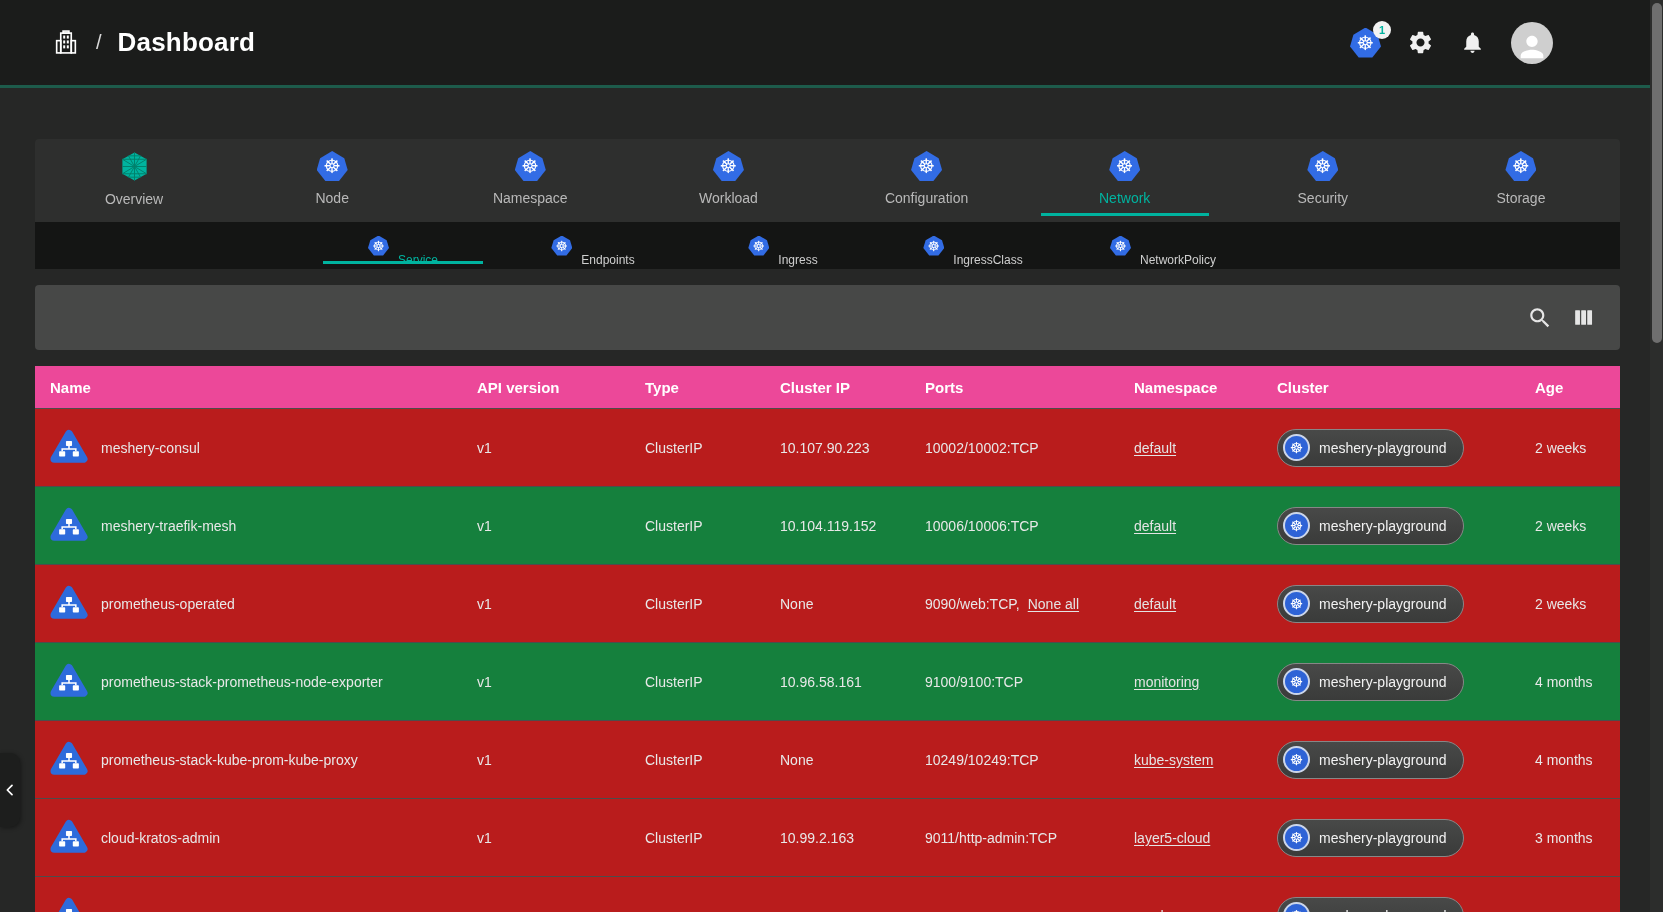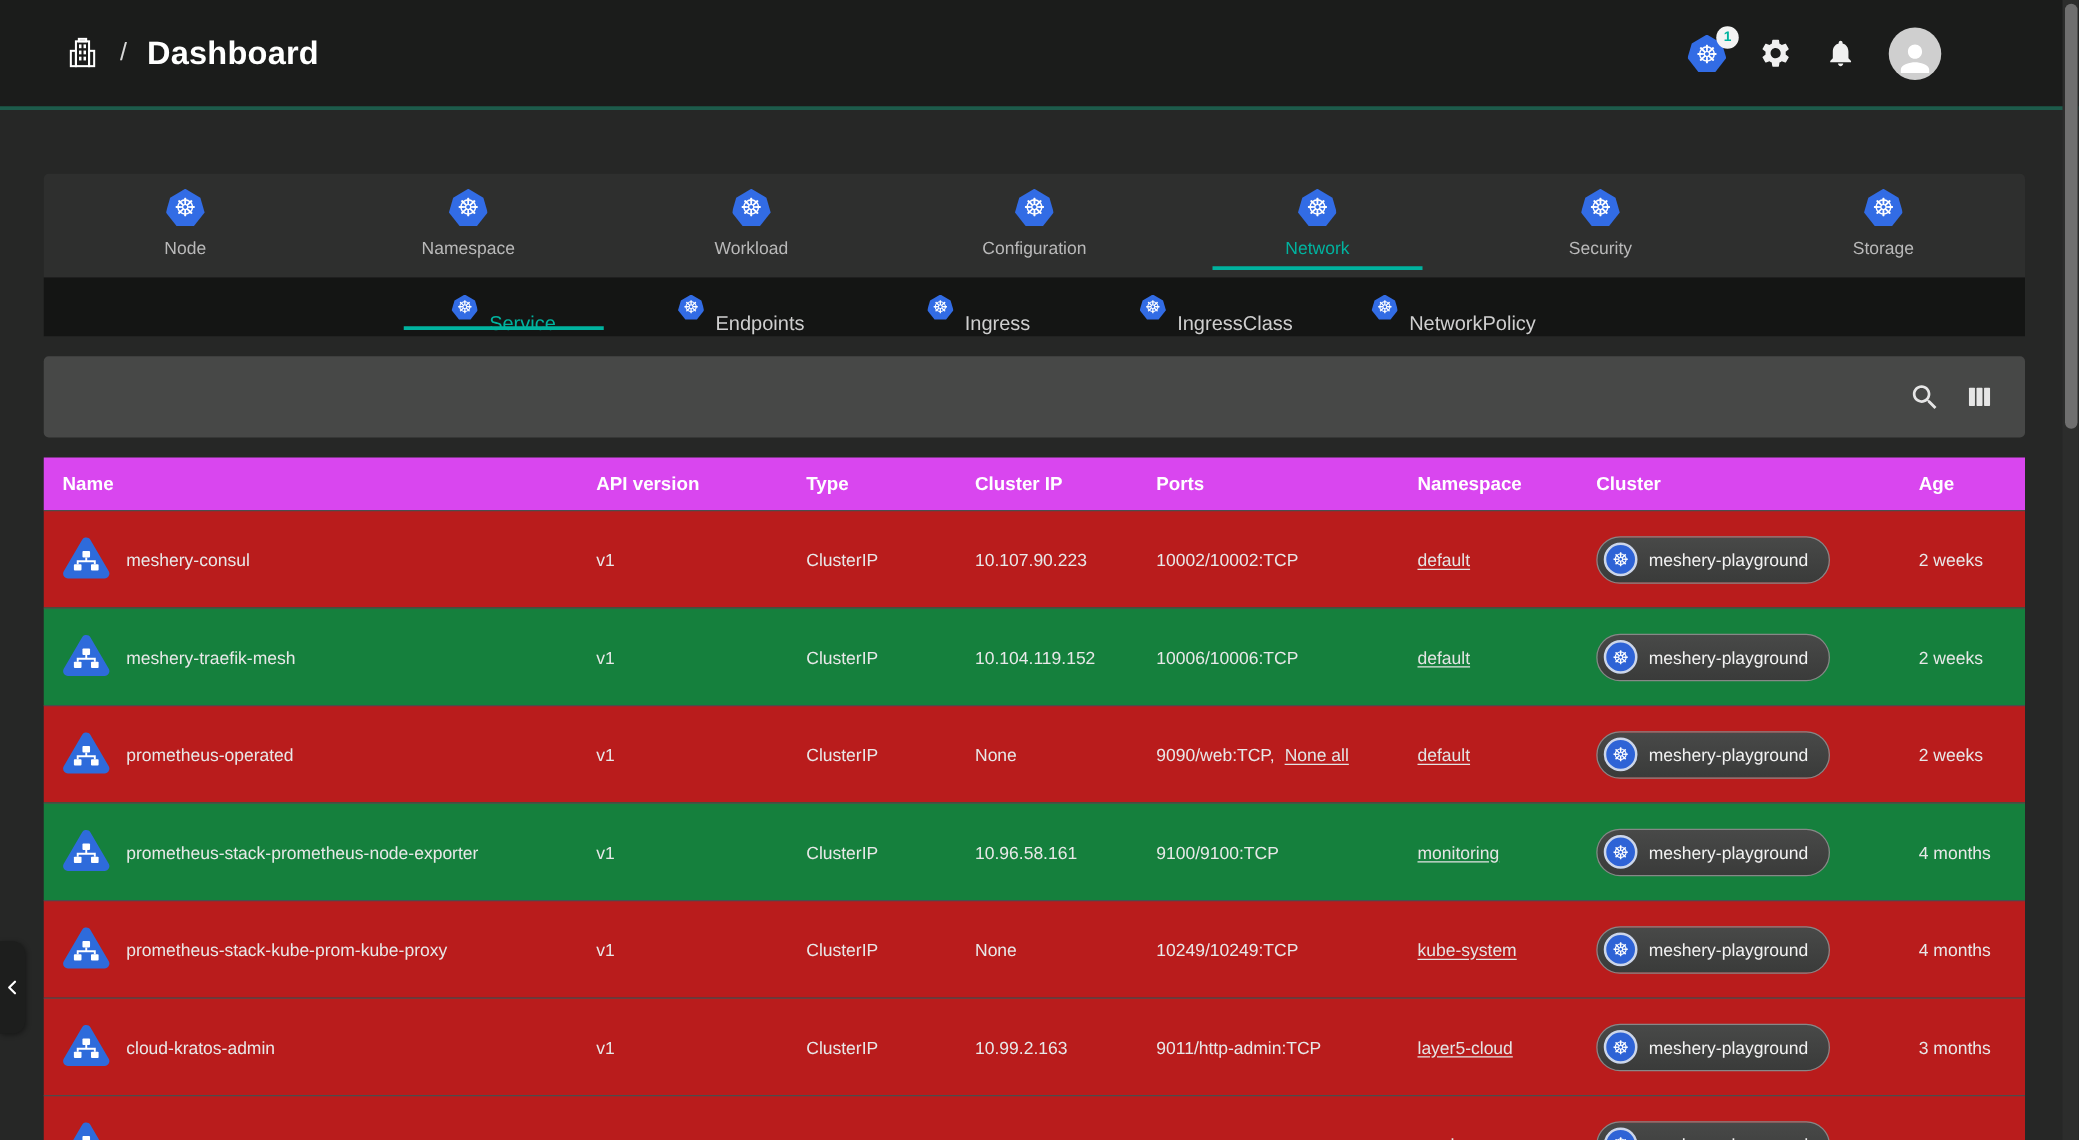--- a/index.html
+++ b/index.html
@@ -40,36 +40,36 @@
   .main-tab .tab-label { font-size:14px; color:#b9b9b9; }
   .main-tab.selected .tab-label { color:#00B39F; }
   .main-tab.selected::after { content:""; position:absolute; bottom:6px; left:50%; transform:translateX(-50%);
                               width:168px; height:3px; background:#00B39F; }
 
   
   .subtabs { position:absolute; left:35px; top:222px; width:1585px; height:47px; background:#141514;
              display:flex; align-items:stretch; padding-left:273px; }
   .sub-tab { width:190px; position:relative; display:flex; align-items:center; justify-content:center;
              gap:9px; cursor:pointer; }
-  .sub-tab .tab-label { font-size:16px; color:#cfcfcf;margin-top:28px; }
+  .sub-tab .tab-label { font-size:12px; color:#cfcfcf;margin-top:28px; }
   .sub-tab.selected .tab-label { color:#00B39F; }
   .sub-tab.selected::after { content:""; position:absolute; bottom:5px; left:50%; transform:translateX(-50%);
                              width:160px; height:3px; background:#00B39F; }
 
   
   .toolbar { position:absolute; left:35px; top:285px; width:1585px; height:65px; background:#474847;
              border-radius:4px; display:flex; align-items:center; justify-content:flex-end;
              gap:18px; padding-right:24px; }
   .tool-icon { cursor:pointer; display:flex; align-items:center; justify-content:center; }
 
   
   .table { position:absolute; left:35px; top:366px; width:1585px; }
   .tgrid { display:grid; grid-template-columns:427px 168px 135px 145px 209px 143px 258px 85px;
            padding-left:15px; align-items:center; }
-  .thead { background:#d946ef; height:42px; font-weight:bold; font-size:15px; color:#ffffff; }
+  .thead { background:#ec4899; height:42px; font-weight:bold; font-size:15px; color:#ffffff; }
   .trow { background:#b91c1c; height:78px; border-top:1px solid #4c4d4c; font-size:14px; color:#e8e8e8; cursor:pointer; }
   .trow.alt { background:#15803d; }
   .name-cell { display:flex; align-items:center; gap:13px; overflow:hidden; }
   .svc-icon { flex:0 0 auto; display:flex; }
   .ns-link, .view-all { color:#e4e4e4; text-decoration:underline; text-underline-offset:2px; cursor:pointer; }
   .ports-cell { display:flex; gap:8px; }
   .chip { display:inline-flex; align-items:center; gap:9px; height:38px; padding:0 16px 0 5px;
           border:1px solid #878787; border-radius:19px; width:fit-content;
           background:linear-gradient(180deg,#484948,#3a3b3a); cursor:pointer; }
   .chip-label { font-size:14px; color:#f2f2f2; white-space:nowrap; }
@@ -123,20 +123,40 @@
     <span class="avatar">
       <svg width="34" height="34" viewBox="0 0 24 24" fill="#ffffff">
           <path d="M12 12c2.21 0 4-1.79 4-4s-1.79-4-4-4-4 1.79-4 4 1.79 4 4 4zm0 2c-2.67 0-8 1.34-8 4v2h16v-2c0-2.66-5.33-4-8-4z"></path>
         </svg>
     </span>
   </div>
 </div>
 
 <div class="tabs-card">
     <div class="main-tab">
+    <span class="tab-icon mesh-wrap">
+        <svg viewBox="0 0 32 32" width="31" height="31">
+          <polygon points="16,1.5 28.5,8.5 28.5,23.5 16,30.5 3.5,23.5 3.5,8.5" fill="#00B39F"></polygon>
+          <g stroke="#00806b" stroke-width="1" fill="none">
+            <line x1="3.5" y1="8.5" x2="28.5" y2="23.5"></line>
+            <line x1="28.5" y1="8.5" x2="3.5" y2="23.5"></line>
+            <line x1="16" y1="1.5" x2="16" y2="30.5"></line>
+            <line x1="3.5" y1="16" x2="28.5" y2="16"></line>
+            <line x1="9.75" y1="5" x2="22.25" y2="27"></line>
+            <line x1="22.25" y1="5" x2="9.75" y2="27"></line>
+            <line x1="9.75" y1="5" x2="22.25" y2="5"></line>
+            <line x1="9.75" y1="27" x2="22.25" y2="27"></line>
+            <line x1="3.5" y1="8.5" x2="28.5" y2="8.5"></line>
+            <line x1="3.5" y1="23.5" x2="28.5" y2="23.5"></line>
+          </g>
+        </svg>
+      </span>
+    <span class="tab-label">Overview</span>
+  </div>
+    <div class="main-tab">
     <span class="tab-icon k8s sz30">☸</span>
     <span class="tab-label">Node</span>
   </div>
     <div class="main-tab">
     <span class="tab-icon k8s sz30">☸</span>
     <span class="tab-label">Namespace</span>
   </div>
     <div class="main-tab">
     <span class="tab-icon k8s sz30">☸</span>
     <span class="tab-label">Workload</span>

